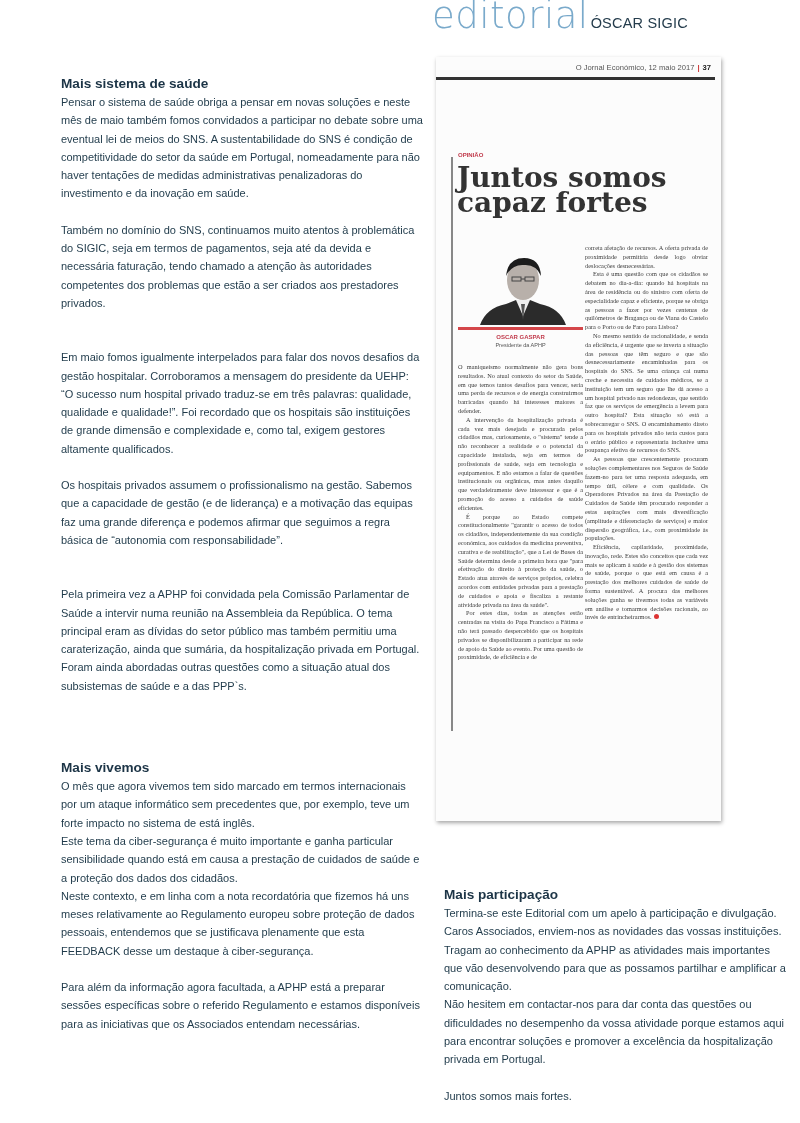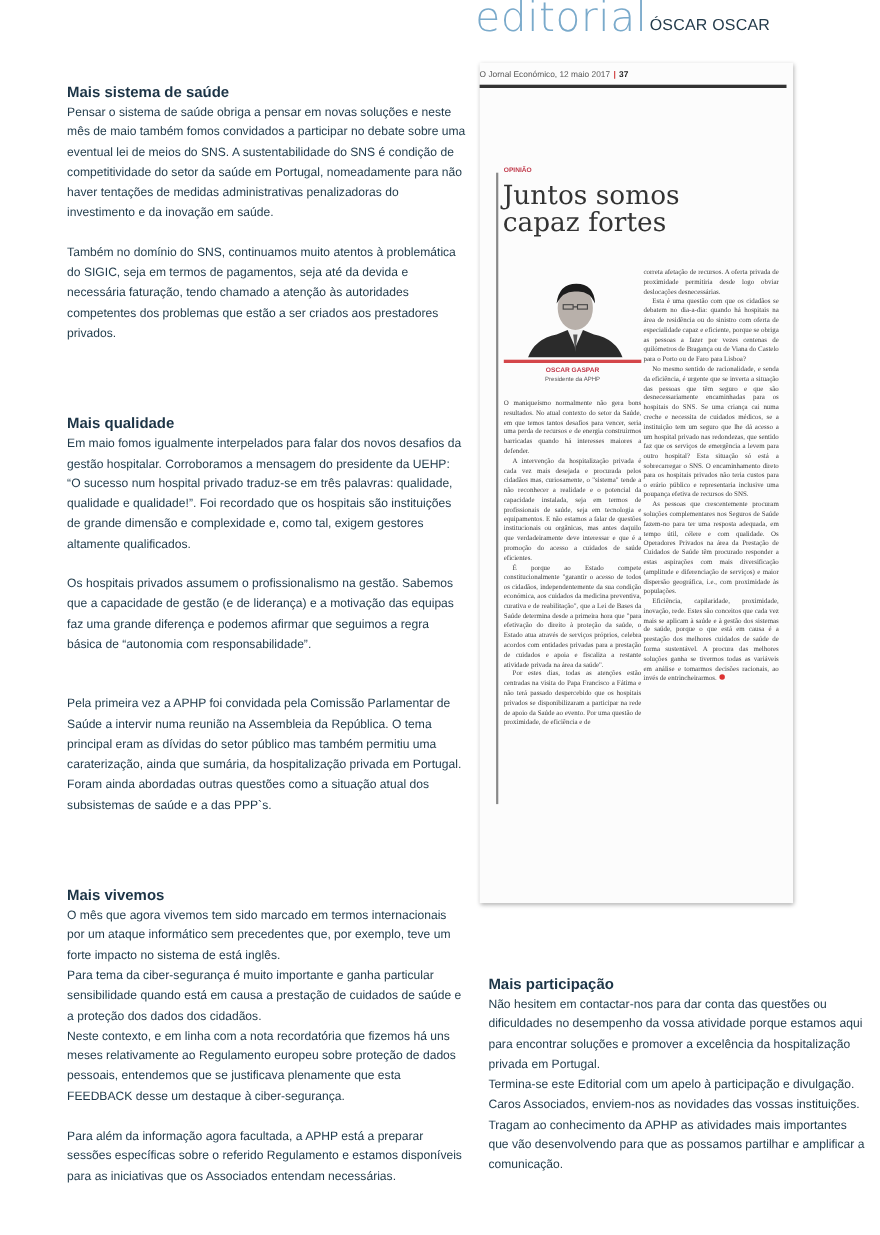--- a/index.html
+++ b/index.html
@@ -13,75 +13,74 @@
   .col-right { position:absolute; left:444px; top:858px; width:345px; }
   .section { margin:0; }
   .sec-title { font-weight:bold; font-size:13.6px; line-height:18px; color:#1c3446;margin-top:28px; }
   .para { font-size:11px; line-height:18.3px; color:#1f3a4a; margin:0; }
   .gap { height:18px; }
   .gap2 { height:36px; }
 
   
   .clip { position:absolute; left:436px; top:57px; width:285px; height:764px; background:#fcfcfc;
           box-shadow: 1px 2px 4px rgba(0,0,0,0.35); font-family:"Liberation Serif", serif; color:#3a3a3a; }
-  .clip .hdr { position:absolute; left:0; right:10px; top:6px; text-align:left;
+  .clip .hdr { position:absolute; left:0; right:10px; top:6px; text-align:right;
                font-family:"Liberation Sans", sans-serif; font-size:7.6px; color:#555; }
   .clip .hdr .pg { color:#222; font-weight:bold; }
   .clip .hdr .bar { color:#c33; font-weight:bold; margin:0 3px; }
   .clip .rule { position:absolute; left:0; right:6px; top:20px; height:3px; background:#333; }
   .clip .vline { position:absolute; left:15px; top:100px; bottom:90px; width:2px; background:#888; }
   .clip .kicker { position:absolute; left:22px; top:95px; font-family:"Liberation Sans", sans-serif;
                   font-size:6px; font-weight:bold; color:#c0394a; }
   .clip .headline { position:absolute; left:21px; top:108px; font-family:"DejaVu Serif", serif;
-                    font-size:24px; line-height:25px; color:#333; font-weight:normal; }
+                    font-size:28px; line-height:25px; color:#333; font-weight:bold; }
   .clip .photo { position:absolute; left:42px; top:193px; width:90px; height:75px; }
   .clip .redbar { position:absolute; left:22px; top:270px; width:125px; height:3px; background:#d4464a; }
   .clip .byname { position:absolute; left:22px; width:125px; top:277px; text-align:center;
                   font-family:"Liberation Sans", sans-serif; font-size:6px; font-weight:bold; color:#c0394a; }
   .clip .byrole { position:absolute; left:22px; width:125px; top:285px; text-align:center;
                   font-family:"Liberation Sans", sans-serif; font-size:5.5px; color:#555; }
   .clip .colA { position:absolute; left:22px; top:306px; width:125px; font-size:6.3px; line-height:8.8px;
                 text-align:justify; color:#3a3a3a; }
   .clip .colB { position:absolute; left:149px; top:187px; width:123px; font-size:6.3px; line-height:8.8px;
                 text-align:justify; color:#3a3a3a; }
   .clip p { margin:0; text-indent:8px; }
   .clip p.first { text-indent:0; }
   .clip .enddot { display:inline-block; width:5px; height:5px; border-radius:50%; background:#d33; margin-left:2px; }
 </style>
 </head>
 <body>
 
 <header class="masthead">
   <span class="word">editorial</span>
-  <span class="author">ÓSCAR OSCAR</span>
+  <span class="author">ÓSCAR SIGIC</span>
 </header>
 
 <main class="col-left">
   <section class="section">
     <div class="sec-title">Mais sistema de saúde</div>
     <p class="para">Pensar o sistema de saúde obriga a pensar em novas soluções e neste mês de maio também fomos convidados a participar no debate sobre uma eventual lei de meios do SNS. A sustentabilidade do SNS é condição de competitividade do setor da saúde em Portugal, nomeadamente para não haver tentações de medidas administrativas penalizadoras do investimento e da inovação em saúde.</p>
     <div class="gap"></div>
     <p class="para">Também no domínio do SNS, continuamos muito atentos à problemática do SIGIC, seja em termos de pagamentos, seja até da devida e necessária faturação, tendo chamado a atenção às autoridades competentes dos problemas que estão a ser criados aos prestadores privados.</p>
   </section>
   <div class="gap2"></div>
   <section class="section">
-    <div class="sec-title">Mais qualidade</div>
     <p class="para">Em maio fomos igualmente interpelados para falar dos novos desafios da gestão hospitalar. Corroboramos a mensagem do presidente da UEHP: “O sucesso num hospital privado traduz-se em três palavras: qualidade, qualidade e qualidade!”. Foi recordado que os hospitais são instituições de grande dimensão e complexidade e, como tal, exigem gestores altamente qualificados.</p>
     <div class="gap"></div>
     <p class="para">Os hospitais privados assumem o profissionalismo na gestão. Sabemos que a capacidade de gestão (e de liderança) e a motivação das equipas faz uma grande diferença e podemos afirmar que seguimos a regra básica de “autonomia com responsabilidade”.</p>
   </section>
   <div class="gap2"></div>
   <section class="section">
     <p class="para">Pela primeira vez a APHP foi convidada pela Comissão Parlamentar de Saúde a intervir numa reunião na Assembleia da República. O tema principal eram as dívidas do setor público mas também permitiu uma caraterização, ainda que sumária, da hospitalização privada em Portugal. Foram ainda abordadas outras questões como a situação atual dos subsistemas de saúde e a das PPP`s.</p>
   </section>
   <div class="gap2"></div>
   <section class="section">
     <div class="sec-title">Mais vivemos</div>
     <p class="para">O mês que agora vivemos tem sido marcado em termos internacionais por um ataque informático sem precedentes que, por exemplo, teve um forte impacto no sistema de está inglês.</p>
-    <p class="para">Para tema da ciber-segurança é muito importante e ganha particular sensibilidade quando está em causa a prestação de cuidados de saúde e a proteção dos dados dos cidadãos.</p>
+    <p class="para">Este tema da ciber-segurança é muito importante e ganha particular sensibilidade quando está em causa a prestação de cuidados de saúde e a proteção dos dados dos cidadãos.</p>
     <p class="para">Neste contexto, e em linha com a nota recordatória que fizemos há uns meses relativamente ao Regulamento europeu sobre proteção de dados pessoais, entendemos que se justificava plenamente que esta FEEDBACK desse um destaque à ciber-segurança.</p>
     <div class="gap"></div>
     <p class="para">Para além da informação agora facultada, a APHP está a preparar sessões específicas sobre o referido Regulamento e estamos disponíveis para as iniciativas que os Associados entendam necessárias.</p>
   </section>
 </main>
 
 <figure class="clip" style="margin:0;">
   <div class="hdr">
     <span>O Jornal Económico, 12 maio 2017</span><span class="bar">|</span><span class="pg">37</span>
   </div>
@@ -116,17 +115,18 @@
     <p>Esta é uma questão com que os cidadãos se debatem no dia-a-dia: quando há hospitais na área de residência ou do sinistro com oferta de especialidade capaz e eficiente, porque se obriga as pessoas a fazer por vezes centenas de quilómetros de Bragança ou de Viana do Castelo para o Porto ou de Faro para Lisboa?</p>
     <p>No mesmo sentido de racionalidade, e senda da eficiência, é urgente que se inverta a situação das pessoas que têm seguro e que são desnecessariamente encaminhadas para os hospitais do SNS. Se uma criança cai numa creche e necessita de cuidados médicos, se a instituição tem um seguro que lhe dá acesso a um hospital privado nas redondezas, que sentido faz que os serviços de emergência a levem para outro hospital? Esta situação só está a sobrecarregar o SNS. O encaminhamento direto para os hospitais privados não teria custos para o erário público e representaria inclusive uma poupança efetiva de recursos do SNS.</p>
     <p>As pessoas que crescentemente procuram soluções complementares nos Seguros de Saúde fazem-no para ter uma resposta adequada, em tempo útil, célere e com qualidade. Os Operadores Privados na área da Prestação de Cuidados de Saúde têm procurado responder a estas aspirações com mais diversificação (amplitude e diferenciação de serviços) e maior dispersão geográfica, i.e., com proximidade às populações.</p>
     <p><span>Eficiência, capilaridade, proximidade, inovação, rede. Estes são conceitos que cada vez mais se aplicam à saúde e à gestão dos sistemas de saúde, porque o que está em causa é a prestação dos melhores cuidados de saúde de forma sustentável. A procura das melhores soluções ganha se tivermos todas as variáveis em análise e tomarmos decisões racionais, ao invés de entrincheirarmos.</span><span class="enddot"></span></p>
   </div>
 </figure>
 
 <aside class="col-right">
   <section class="section">
     <div class="sec-title">Mais participação</div>
+    <p class="para">Termina-se este Editorial com um apelo à participação e divulgação. Caros Associados, enviem-nos as novidades das vossas instituições. Tragam ao conhecimento da APHP as atividades mais importantes que vão desenvolvendo para que as possamos partilhar e amplificar a comunicação.</p>
     <p class="para">Não hesitem em contactar-nos para dar conta das questões ou dificuldades no desempenho da vossa atividade porque estamos aqui para encontrar soluções e promover a excelência da hospitalização privada em Portugal.</p>
-    <p class="para">Termina-se este Editorial com um apelo à participação e divulgação. Caros Associados, enviem-nos as novidades das vossas instituições. Tragam ao conhecimento da APHP as atividades mais importantes que vão desenvolvendo para que as possamos partilhar e amplificar a comunicação.</p>
     <div class="gap"></div>
+    <p class="para">Juntos somos mais fortes.</p>
   </section>
 </aside>
 
 </body></html>

